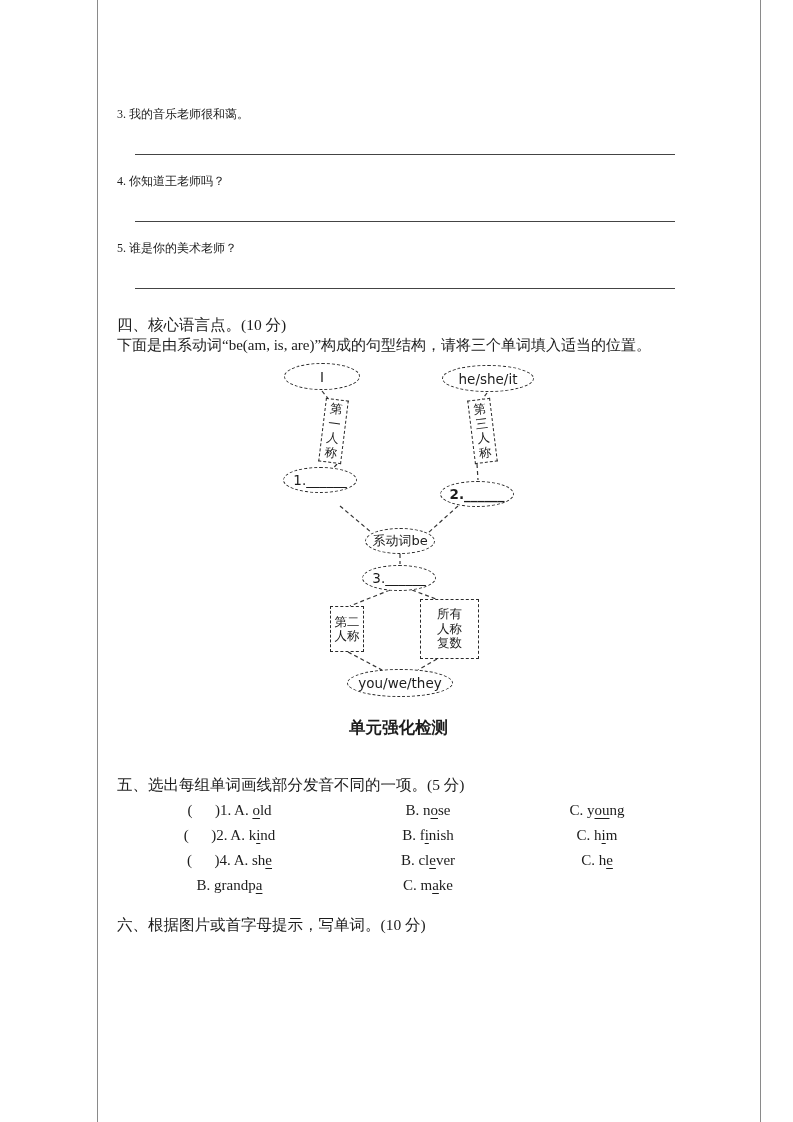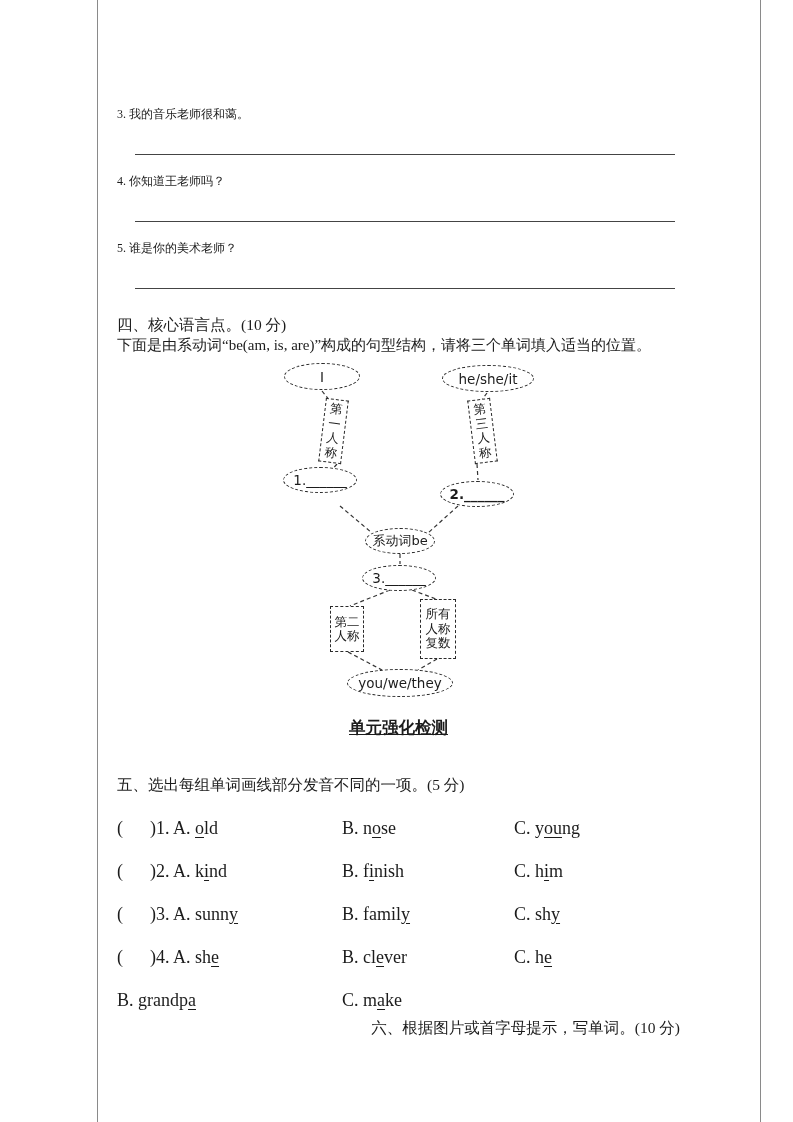--- a/index.html
+++ b/index.html
@@ -40,31 +40,31 @@
   }
   .oval-i        { left: 34px;  top: 0;     width: 76px;  height: 27px; }
   .oval-he       { left: 192px; top: 2px;   width: 92px;  height: 27px; }
   .box-first     { left: 72px;  top: 36px;  width: 23px;  height: 64px; transform: rotate(7deg); }
   .box-third     { left: 221px; top: 36px;  width: 23px;  height: 64px; transform: rotate(-7deg); }
   .oval-1        { left: 33px;  top: 104px; width: 74px;  height: 26px; }
   .oval-2        { left: 190px; top: 118px; width: 74px;  height: 26px; font-weight: bold; }
   .oval-be       { left: 115px; top: 165px; width: 70px;  height: 26px; font-size: 13px; }
   .oval-3        { left: 112px; top: 202px; width: 74px;  height: 26px; }
   .box-second    { left: 80px;  top: 243px; width: 34px;  height: 46px; }
-  .box-plural    { left: 170px; top: 236px; width: 36px;  height: 60px; }
+  .box-plural    { left: 170px; top: 236px; width: 59px;  height: 60px; }
   .oval-you      { left: 97px;  top: 306px; width: 106px; height: 28px; }
 
   
-  .unit-title { margin-top: 14px; text-align: center; font-weight: bold; font-size: 16.5px; line-height: 22px; text-decoration: underline; }
+  .unit-title { margin-top: 14px; text-align: center; font-weight: bold; font-size: 16.5px; line-height: 22px; }
   .s5-heading { margin-top: 36px; }
-  .s5-row { margin-top: 23px; display: grid; grid-template-columns: 225px 172px 1fr; font-size: 18px; line-height: 20px; }
+  .s5-row { margin-top: 5px; display: grid; grid-template-columns: 225px 172px 1fr; font-size: 15px; line-height: 20px; text-align: center; }
   .s5-row:first-of-type { margin-top: 22px; }
   .pre { white-space: pre; }
   .u { text-decoration: underline; text-underline-offset: 3px; }
-  .s6-heading { margin-top: 8px; text-align: right; }
+  .s6-heading { margin-top: 20px; }
 </style>
 </head>
 <body>
 
 <div class="page-border left"></div>
 <div class="page-border right"></div>
 
 <div class="content">
   <div class="spacer-top"></div>
 
@@ -128,25 +128,20 @@
     <div><span>B. </span><span>n</span><span class="u">o</span><span>se</span></div>
     <div><span>C. </span><span>y</span><span class="u">ou</span><span>ng</span></div>
   </div>
 
   <div class="s5-row">
     <div><span class="pre">(      )</span><span>2. </span><span>A. </span><span>k</span><span class="u">i</span><span>nd</span></div>
     <div><span>B. </span><span>f</span><span class="u">i</span><span>nish</span></div>
     <div><span>C. </span><span>h</span><span class="u">i</span><span>m</span></div>
   </div>
 
-  <div class="s5-row">
-    <div><span class="pre">(      )</span><span>3. </span><span>A. </span><span>sunn</span><span class="u">y</span><span></span></div>
-    <div><span>B. </span><span>famil</span><span class="u">y</span><span></span></div>
-    <div><span>C. </span><span>sh</span><span class="u">y</span><span></span></div>
-  </div>
 
   <div class="s5-row">
     <div><span class="pre">(      )</span><span>4. </span><span>A. </span><span>sh</span><span class="u">e</span><span></span></div>
     <div><span>B. </span><span>cl</span><span class="u">e</span><span>ver</span></div>
     <div><span>C. </span><span>h</span><span class="u">e</span><span></span></div>
   </div>
 
   <div class="s5-row">
     <div><span>B. </span><span>grandp</span><span class="u">a</span><span></span></div>
     <div><span>C. </span><span>m</span><span class="u">a</span><span>ke</span></div>

